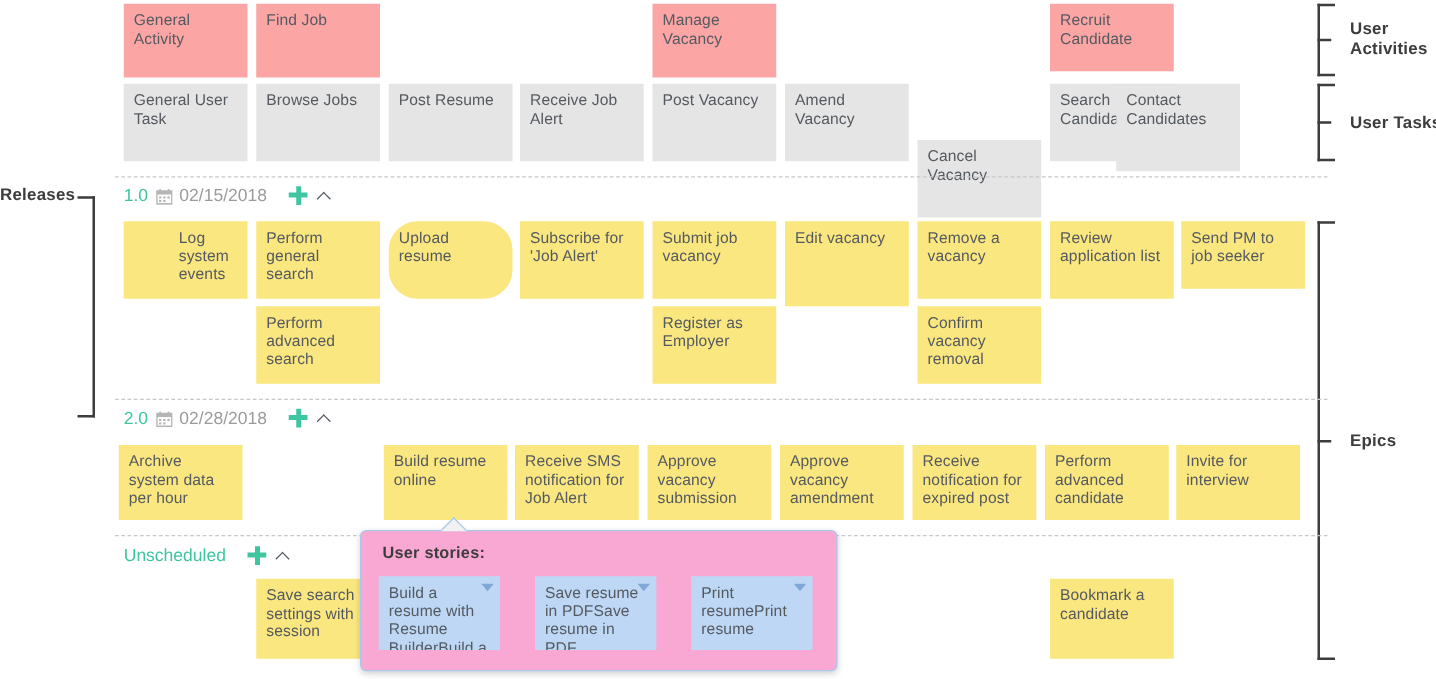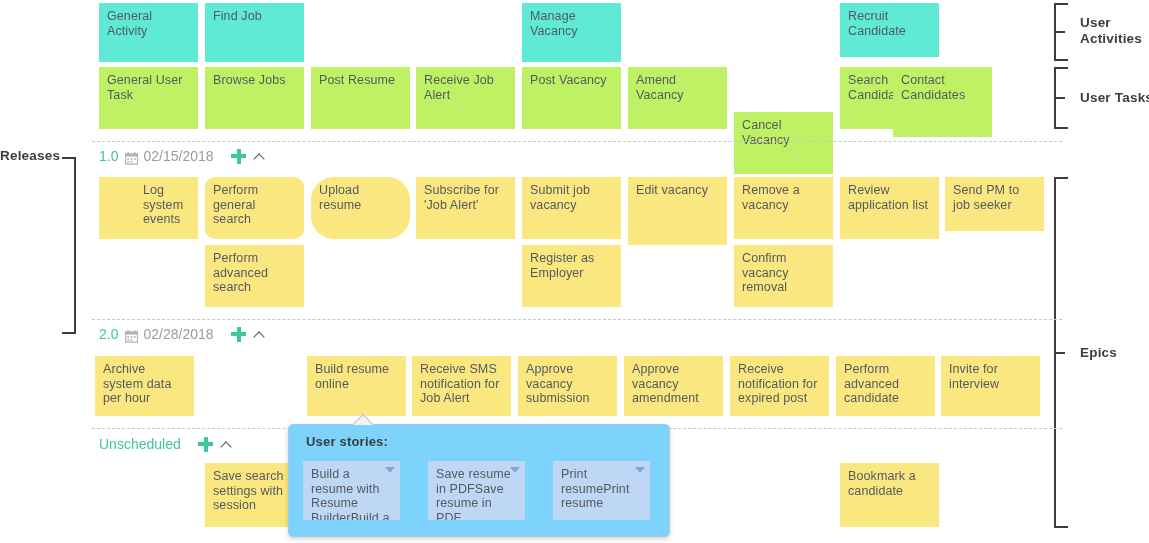--- a/index.html
+++ b/index.html
@@ -17,22 +17,22 @@
   .card{
     position:absolute;
     box-sizing:border-box;
     padding:6px 7px 4px 8px;
     font-size:12.5px;
     line-height:14.5px;
     color:#555a60;
     overflow:hidden;
     letter-spacing:0.1px;
   }
-  .card.activity{background:#5eead4;}
-  .card.task{background:#bef264;}
+  .card.activity{background:#fca5a5;}
+  .card.task{background:#e5e5e5;}
   .card.epic{background:#fae77f;}
   .card.story{background:#bdd7f5;}
 
   
   .bracket{position:absolute;}
   .bracket .vline{
     position:absolute;left:0;top:0;width:2px;height:100%;
     background:#3d3d3d;
   }
   .bracket .cap{
@@ -89,21 +89,21 @@
   .chev-icon:before{
     content:"";position:absolute;left:1px;top:4px;width:7px;height:7px;
     border-left:1.6px solid #555a60;border-top:1.6px solid #555a60;
     transform:rotate(45deg);
   }
 
   
   #popup{
     position:absolute;
     box-sizing:border-box;
-    background:#7dd3fc;
+    background:#f9a8d4;
     border:1px solid #a9c9ea;
     border-radius:5px;
     box-shadow:0 2px 5px rgba(0,0,0,0.18);
     z-index:40;
   }
   #popup .ptitle{
     position:absolute;left:17px;top:9px;
     font-size:13px;font-weight:bold;color:#3d3d3d;letter-spacing:0.2px;
   }
   #popup .pointer{
@@ -200,21 +200,21 @@
             <rect x="6" y="6.6" width="2" height="1.8" fill="#b5b5b5"></rect>
             <rect x="9.6" y="6.6" width="2" height="1.8" fill="#b5b5b5"></rect>
             <rect x="2.4" y="9.6" width="2" height="1.8" fill="#b5b5b5"></rect>
             <rect x="6" y="9.6" width="2" height="1.8" fill="#b5b5b5"></rect>
           </svg></span>
         <span class="release-date">02/15/2018</span>
         <span class="plus-icon"></span>
         <span class="chev-icon"></span>
       </div>
       <div class="card epic" style="left: 99px; top: 177px; width: 99px; height: 62px; padding-left: 44px;">Log system events</div>
-      <div class="card epic" style="left: 205px; top: 177px; width: 99px; height: 62px; border-radius: 10px;">Perform general search</div>
+      <div class="card epic" style="left: 205px; top: 177px; width: 99px; height: 62px;">Perform general search</div>
       <div class="card epic" style="left: 311px; top: 177px; width: 99px; height: 62px; border-radius: 23px;">Upload resume</div>
       <div class="card epic" style="left: 416px; top: 177px; width: 99px; height: 62px;">Subscribe for 'Job Alert'</div>
       <div class="card epic" style="left: 522px; top: 177px; width: 99px; height: 62px;">Submit job vacancy</div>
       <div class="card epic" style="left: 628px; top: 177px; width: 99px; height: 68px;">Edit vacancy</div>
       <div class="card epic" style="left: 734px; top: 177px; width: 99px; height: 62px;">Remove a vacancy</div>
       <div class="card epic" style="left: 840px; top: 177px; width: 99px; height: 62px;">Review application list</div>
       <div class="card epic" style="left: 945px; top: 177px; width: 99px; height: 54px;">Send PM to job seeker</div>
       <div class="card epic" style="left: 205px; top: 245px; width: 99px; height: 62px;">Perform advanced search</div>
       <div class="card epic" style="left: 522px; top: 245px; width: 99px; height: 62px;">Register as Employer</div>
       <div class="card epic" style="left: 734px; top: 245px; width: 99px; height: 62px;">Confirm vacancy removal</div>

